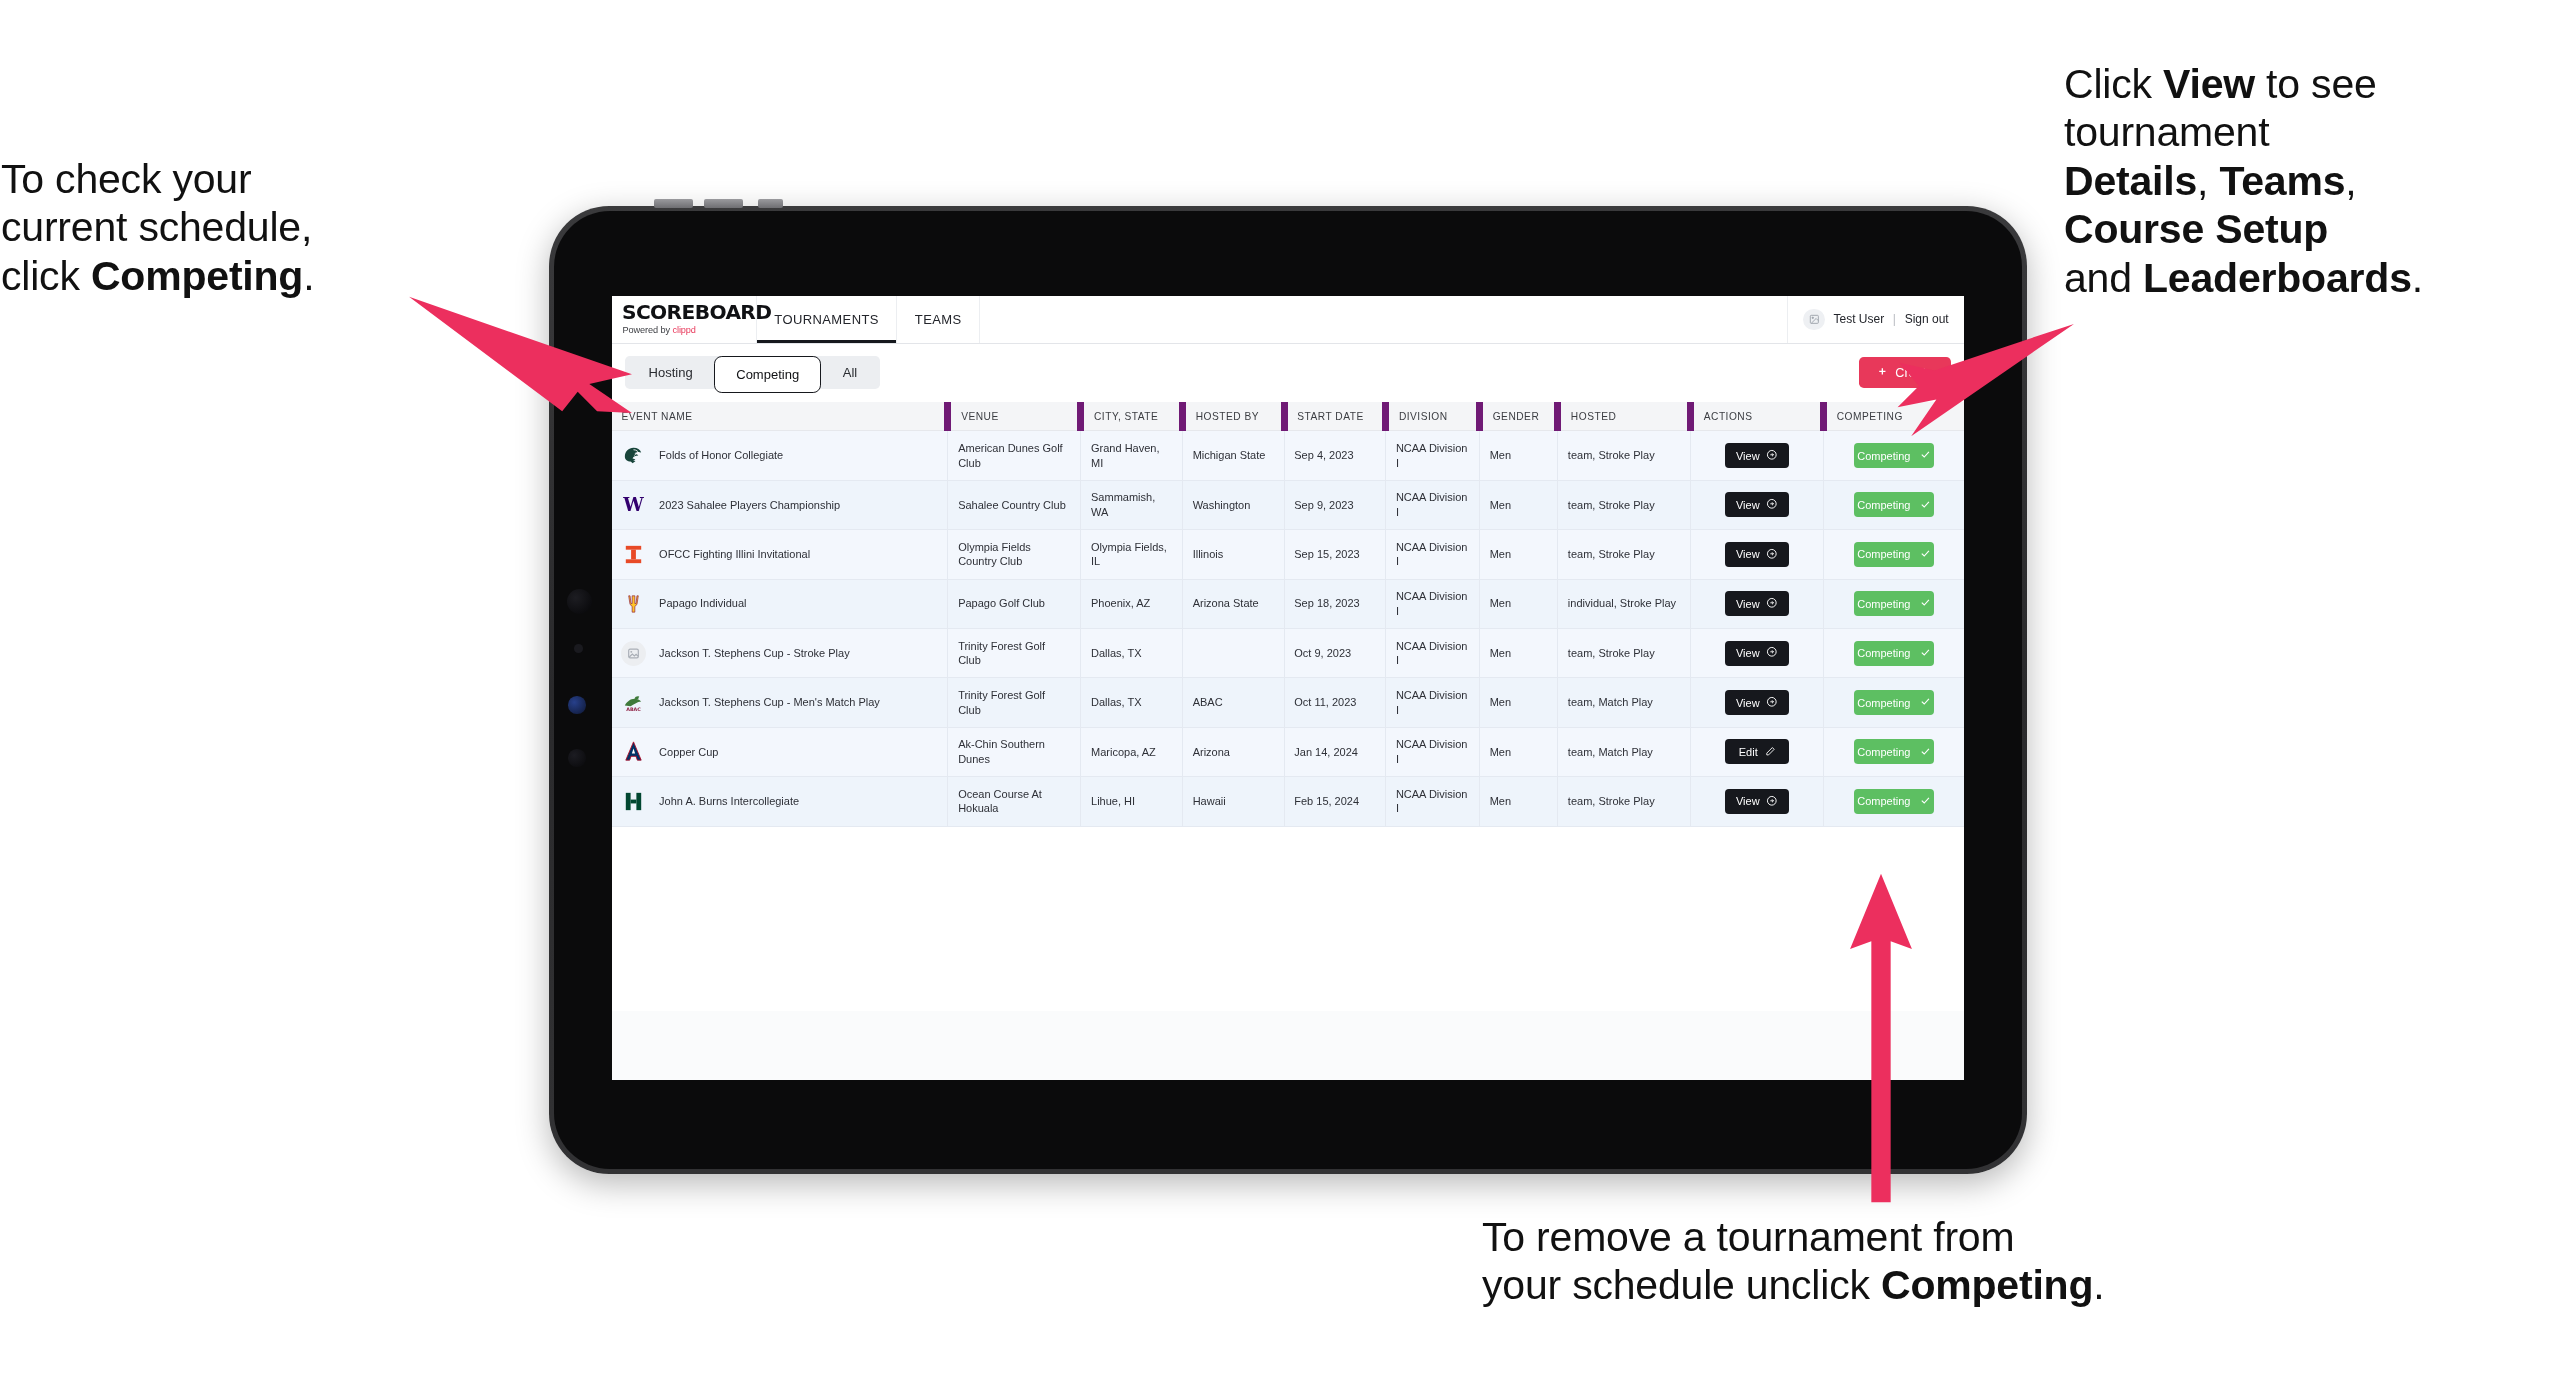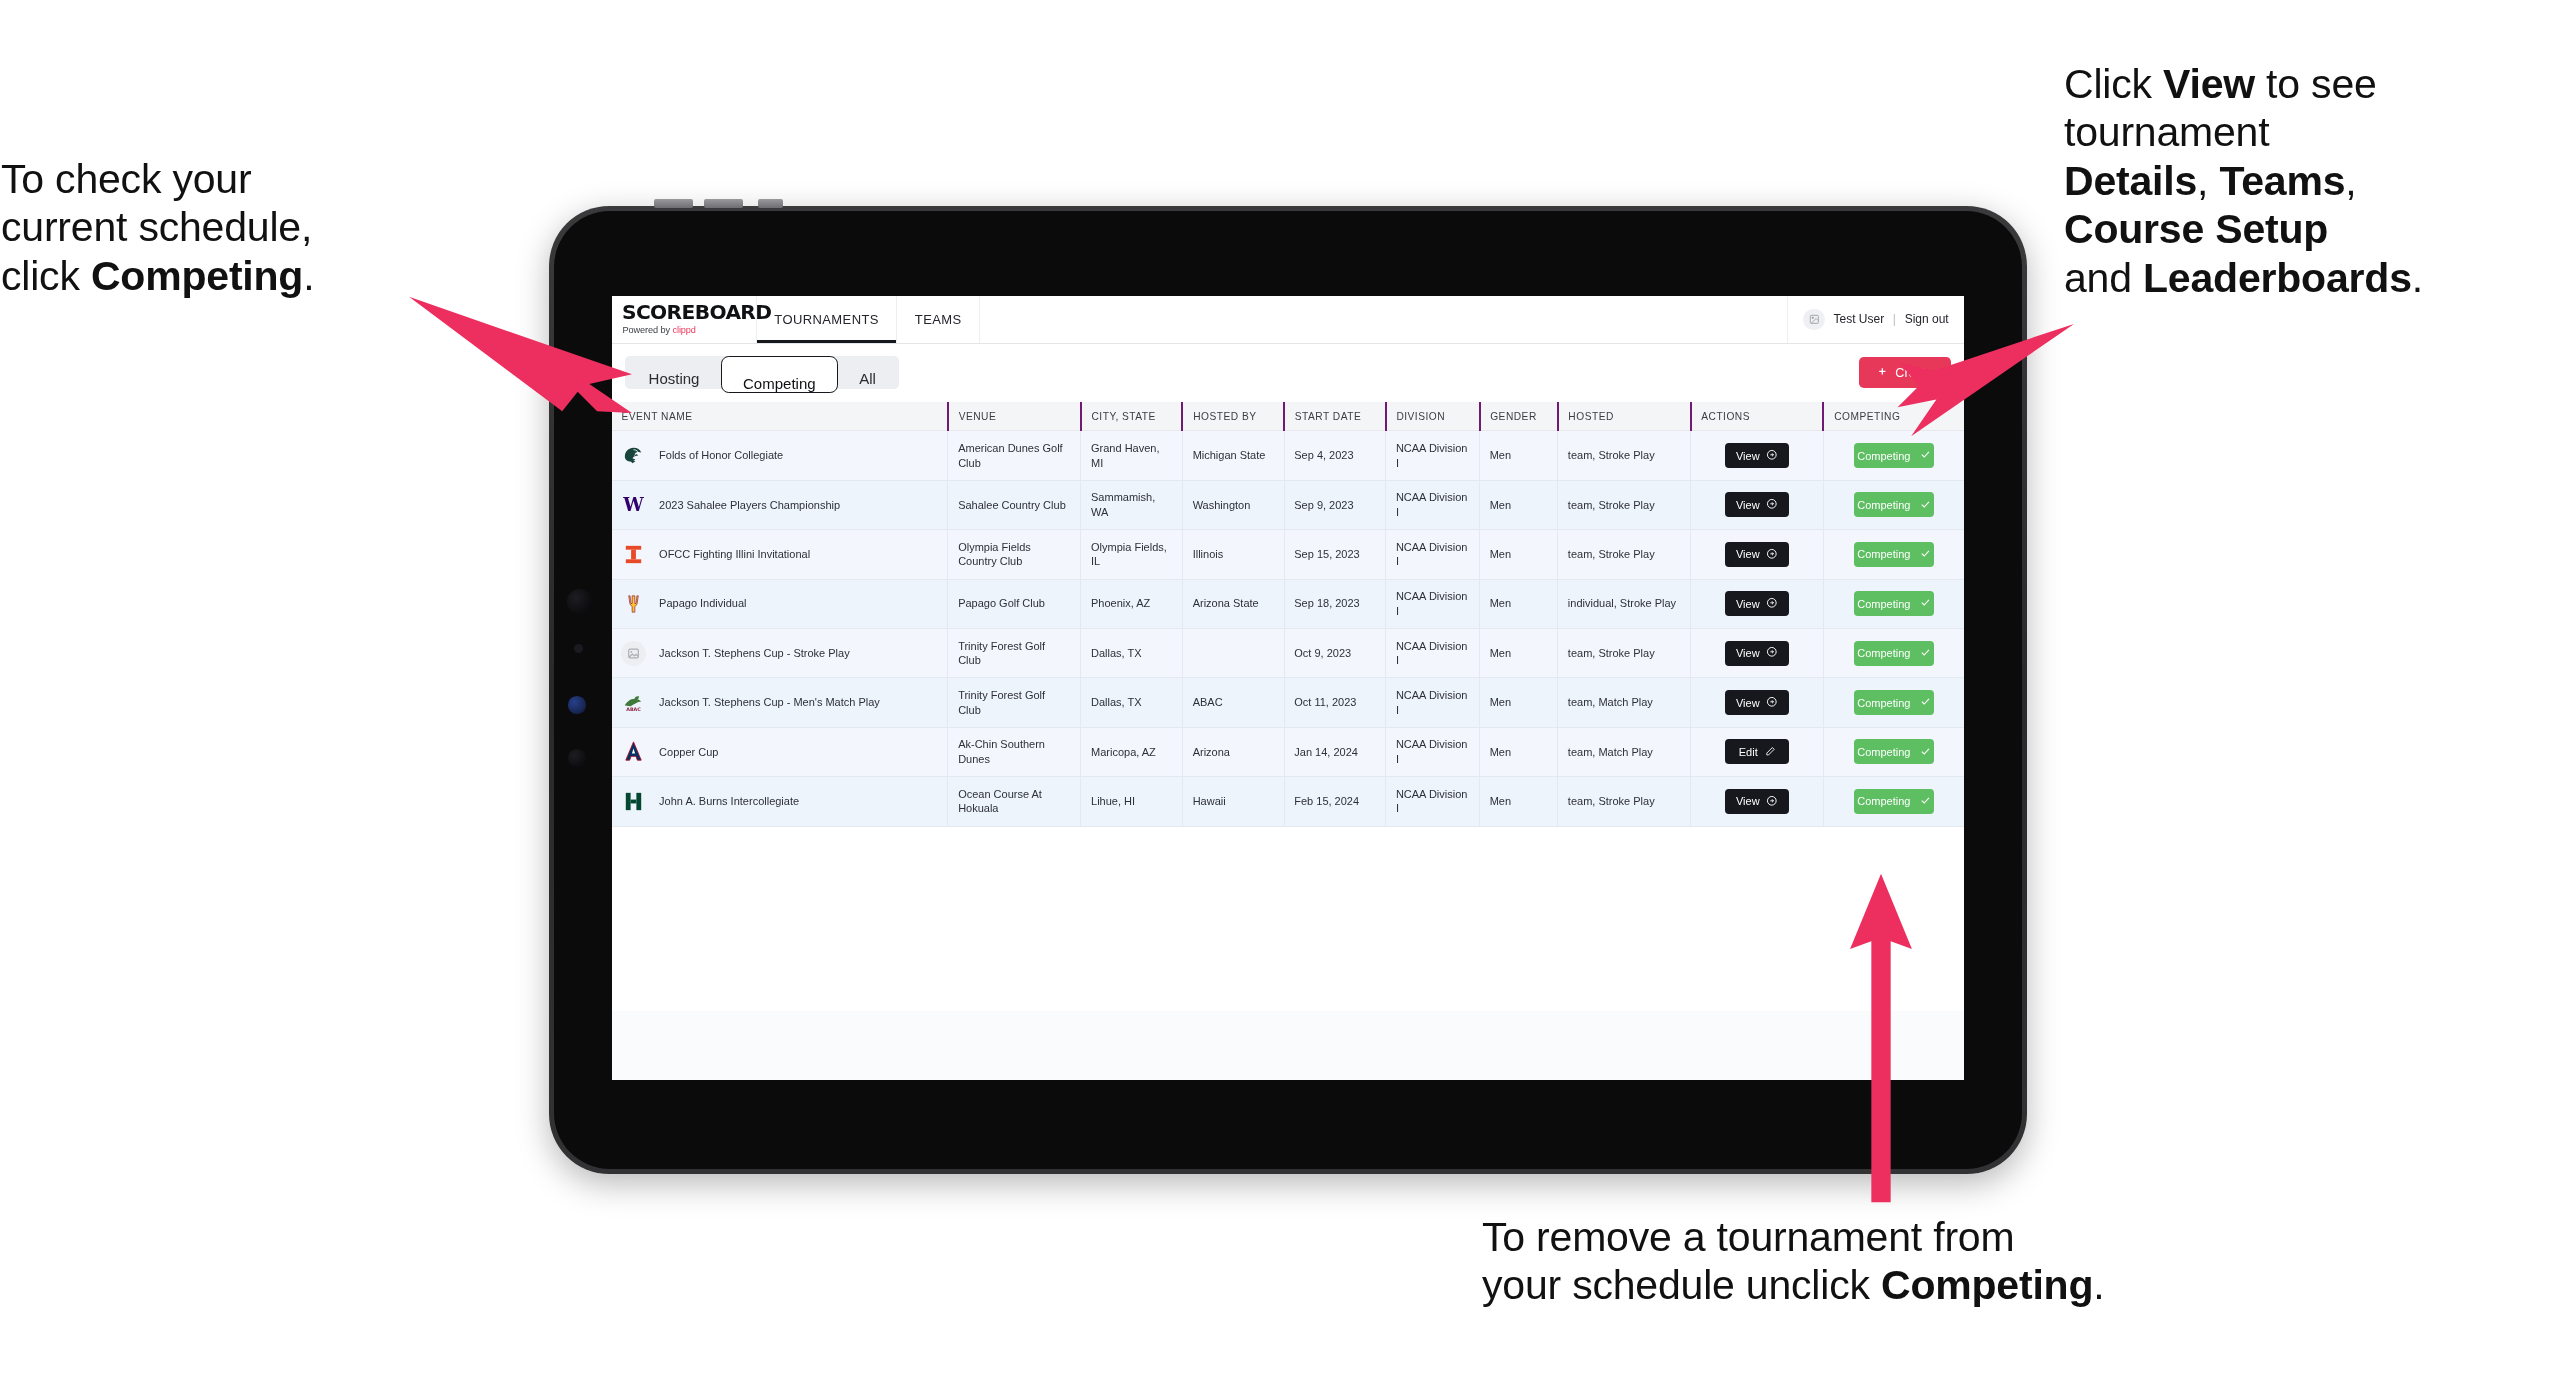--- a/index.html
+++ b/index.html
@@ -112,42 +112,42 @@
   
   #filterbar {
     height: 58px; flex: 0 0 58px;
     display: flex; align-items: center; justify-content: space-between;
     padding: 0 13.6px; background: #ffffff;
   }
   #segctl {
     display: flex; background: #eceef1; border-radius: 4.8px; padding: 1.9px; height: 33px;
   }
   .seg {
-    display: flex; align-items: flex-end; justify-content: center;
-    padding: 0 21.3px; font-size: 15px; color: #2a2c31; border-radius: 3.9px; cursor: pointer;
+    display: flex; align-items: center; justify-content: center;
+    padding: 0 21.3px; font-size: 13px; color: #2a2c31; border-radius: 3.9px; cursor: pointer;
   }
   .seg.selected {
     background: #ffffff; border: 1.9px solid #16181d; font-weight: 400; color: #101114;
     border-radius: 7.8px; margin: -1.9px 0; height: 37px;
   }
   #create-btn {
     display: flex; align-items: center; gap: 7.8px;
     background: #e8385a; color: #fff; border: none; border-radius: 4.8px;
     padding: 0 17.5px; height: 31px; font-size: 12.6px; cursor: pointer;
     font-family: "Liberation Sans", sans-serif;
   }
 
   
   #tablewrap { flex: 1 1 auto; background: #fafbfc; overflow: hidden; }
   table { width: 100%; border-collapse: collapse; table-layout: fixed; }
   thead th {
     background: #f4f5f7; color: #3b3d42;
     font-size: 10.2px; font-weight: 400; letter-spacing: 0.5px;
     text-align: left; padding: 8.7px 9.7px; height: 29px;
-    border-right: 2px solid #701a75; border-bottom: 1px solid #e6e8ec;
+    border-right: 7px solid #701a75; border-bottom: 1px solid #e6e8ec;
     white-space: nowrap;
   }
   thead th:last-child { border-right: none; }
   tbody td {
     background: #f3f7fd;
     font-size: 11px; color: #2e3037;
     padding: 9.7px; height: 47px; vertical-align: middle;
     border-right: 1px solid #e4e9f1; border-bottom: 1px solid #e4e9f1;
     line-height: 1.32;
   }

